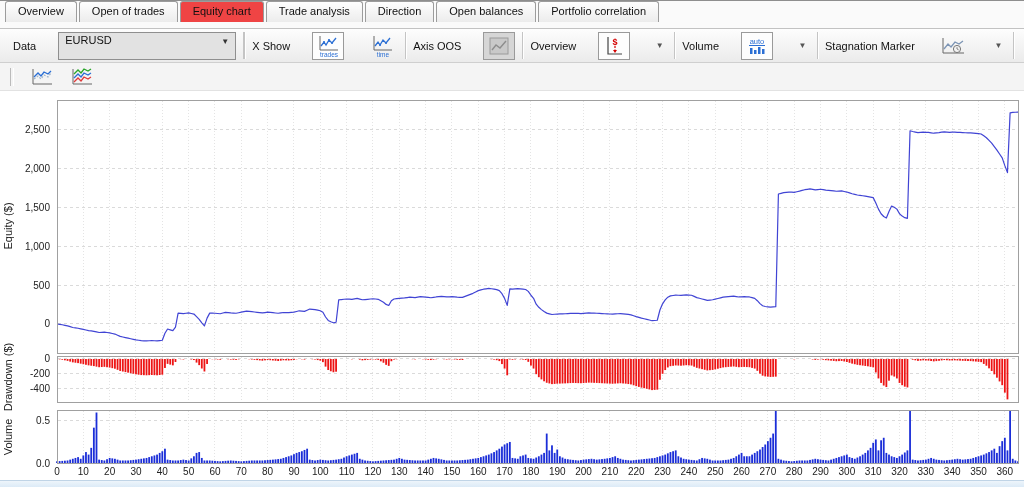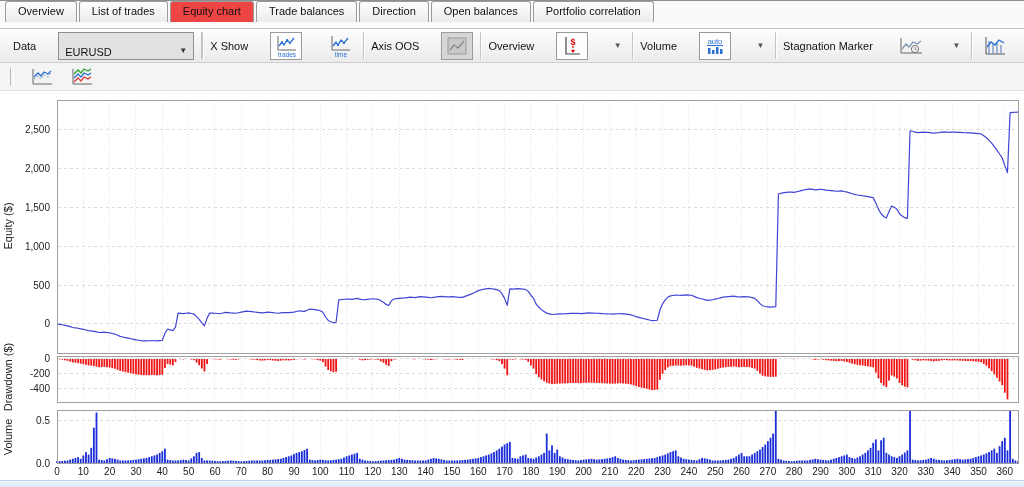--- a/index.html
+++ b/index.html
@@ -10,22 +10,22 @@
           gap:2px;border-bottom:1px solid #c2c2c2;box-sizing:border-box}
   .tab{font-size:11px;color:#111;padding:0 12px;height:20px;line-height:19px;
        border:1px solid #9c9c9c;border-bottom:none;border-radius:3px 3px 0 0;
        background:linear-gradient(#fefefe,#ececec);cursor:default;white-space:nowrap}
   .tab.active{background:#ef4444}
   
   .toolbar{height:34px;background:linear-gradient(#fdfdfd,#ebebeb);border-bottom:1px solid #cfcfcf;
            display:flex;align-items:center;padding:0 6px;font-size:11px;color:#111;box-sizing:border-box}
   .group{display:flex;align-items:center;gap:22px;padding:0 7px;white-space:nowrap}
   .sep{width:1px;height:27px;background:#c4c4c4;box-shadow:1px 0 0 #fff;flex:0 0 1px}
-  .combo{width:136px;height:20px;background:#e2e2e2;border:1px solid #8f8f8f;display:flex;
-         align-items:flex-start;justify-content:space-between;padding:13px 6px;box-sizing:border-box}
+  .combo{width:178px;height:20px;background:#e2e2e2;border:1px solid #8f8f8f;display:flex;
+         align-items:flex-end;justify-content:space-between;padding:13px 6px;box-sizing:border-box}
   .combo .arrow{font-size:8px;color:#333}
   .dirbtn{padding:2px 7px;color:#444;border:1px solid transparent}
   .dirbtn.active{background:#fff;border:1px solid #666;color:#000}
   .iconbtn{height:26px;min-width:26px;display:flex;flex-direction:column;align-items:center;
            justify-content:center;border:1px solid transparent;background:transparent;padding:0 2px}
   .iconbtn.framed{border:1px solid #9a9a9a;background:#fdfdfd}
   .iconbtn.pressedgray{border:1px solid #9a9a9a;background:#d6d6d6}
   .dd{width:15px;height:24px;display:flex;align-items:center;justify-content:center;
       color:#555;font-size:8px}
   .toolbar2{height:28px;background:#f4f4f4;display:flex;align-items:center;gap:8px;
@@ -36,23 +36,23 @@
   .chartarea{position:relative;height:397px;background:#fff}
   svg text{font-family:"Liberation Sans",sans-serif}
   .bottomstrip{position:absolute;left:0;bottom:0;width:1024px;height:8px;
                background:linear-gradient(#eef5fb,#d9e9f6);border-top:1px solid #c0d4e6;box-sizing:border-box}
 </style>
 </head>
 <body>
 
 <div class="tabbar">
   <div class="tab">Overview</div>
-  <div class="tab">List of trades</div>
+  <div class="tab">Open of trades</div>
   <div class="tab active">Equity chart</div>
-  <div class="tab">Trade balances</div>
+  <div class="tab">Trade analysis</div>
   <div class="tab">Direction</div>
   <div class="tab">Open balances</div>
   <div class="tab">Portfolio correlation</div>
 </div>
 
 <div class="toolbar">
   <div class="group">
     <span>Data</span>
     <div class="combo">
       <span>EURUSD</span>

